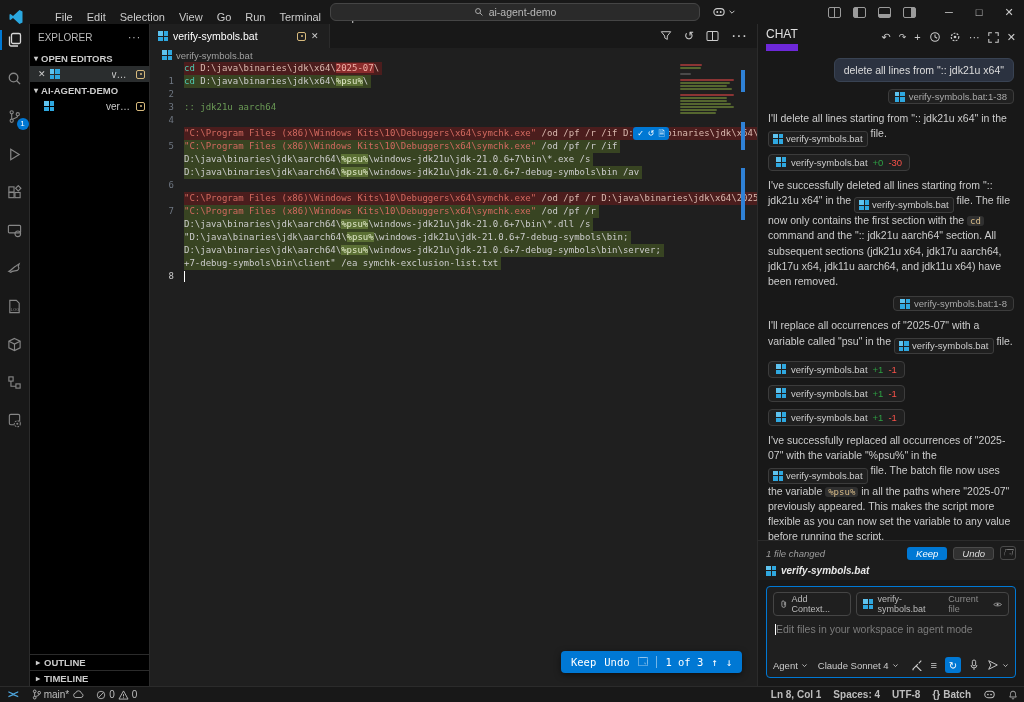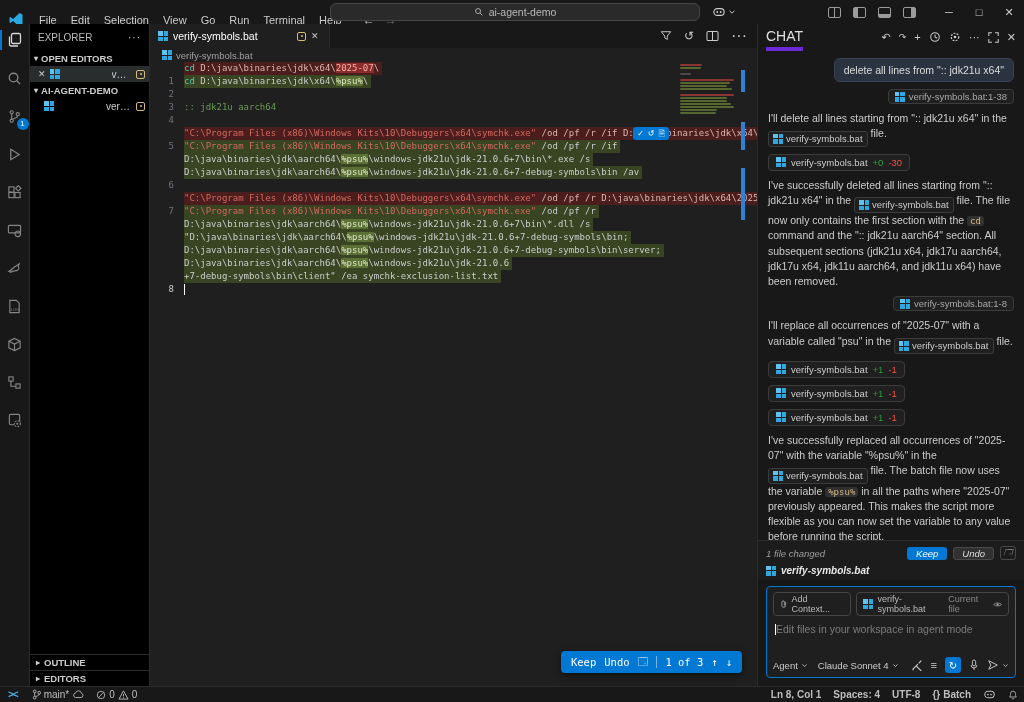--- a/index.html
+++ b/index.html
@@ -2,21 +2,21 @@
 <html><head>
 <meta charset="utf-8">
 <style>
   * { box-sizing: border-box; margin: 0; padding: 0; }
   html,body { width:1024px; height:702px; overflow:hidden; background:#1f1f1f;
     font-family:"Liberation Sans", sans-serif; color:#cccccc; }
   #window { position:relative; width:1024px; height:702px; background:#181818; }
 
   
   #titlebar { position:absolute; top:0; left:0; right:0; height:40px; background:#181818;
-    display:flex; align-items:center; border-bottom:1px solid #f9a8d4; }
+    display:flex; align-items:center; border-bottom:7px solid #f9a8d4;gap:16px; }
   #vscode-logo { width:16px; height:16px; margin:0 8px 0 8px; }
   .menu-item { font-size:11px; color:#cccccc; padding:0 7px; height:20px; line-height:20px; border-radius:4px; cursor:default; }
   #nav-arrows { display:flex; gap:10px; margin-left:14px; color:#cccccc; font-size:12px; }
   #nav-arrows .dim { color:#6e6e6e; }
   #search-box { position:absolute; left:330px; top:3px; width:370px; height:18px; background:#2a2a2a;
     border:1px solid #454545; border-radius:6px; display:flex; align-items:center; justify-content:center;
     font-size:10.5px; color:#b8b8b8; gap:5px; }
   #titlebar-right { position:absolute; right:0; top:0; height:24px; display:flex; align-items:center; }
   #copilot-title { position:absolute; left:712px; top:2px; display:flex; align-items:center; gap:2px; height:20px; }
   .layout-icons { display:flex; gap:12px; margin-right:18px; }
@@ -93,21 +93,21 @@
 
   
   #keep-widget { position:absolute; right:15px; bottom:13px; height:22px; background:#0078d4; border-radius:4px;
     display:flex; align-items:center; gap:8px; padding:0 10px; color:#ffffff; font-size:10.5px; box-shadow:0 2px 6px rgba(0,0,0,.5); }
   #keep-widget .sep { width:1px; height:12px; background:rgba(255,255,255,.45); }
   #keep-widget .kw-icon { font-size:10px; }
 
   
   #chat { width:267px; background:#181818; border-left:1px solid #2b2b2b; display:flex; flex-direction:column; }
   #chat-header { height:26px; display:flex; align-items:center; padding:0 8px; flex:none; }
-  #chat-tab { font-size:14px; color:#e0e0e0; padding:4px 0 3px; border-bottom:4px solid #6d28d9; }
+  #chat-tab { font-size:12px; color:#e0e0e0; padding:4px 0 3px; border-bottom:7px solid #6d28d9; }
   #chat-header-actions { margin-left:auto; display:flex; gap:8px; align-items:center; color:#cccccc; font-size:11px; }
   #chat-messages { flex:1; overflow:hidden; padding:8px 10px 4px; display:flex; flex-direction:column; gap:7px; font-size:10.5px; }
   .bubble { align-self:flex-end; max-width:215px; background:#2b3240; border:1px solid #394353; border-radius:6px;
     padding:5px 9px; color:#dddddd; }
   .attach-chip { align-self:flex-end; display:flex; align-items:center; gap:4px; background:#202020;
     border:1px solid #3c3c3c; border-radius:4px; padding:1px 6px; font-size:9.5px; color:#a8a8a8; }
   .md { color:#cccccc; line-height:1.45; }
   .inline-file { display:inline-flex; align-items:center; gap:3px; border:1px solid #3c3c3c; background:#1f1f1f;
     border-radius:3px; padding:0 4px; font-size:9.5px; color:#cccccc; white-space:nowrap; vertical-align:-1px; }
   .ccode { background:#303030; border-radius:3px; padding:0 3px; font-family:"DejaVu Sans Mono",monospace; font-size:9px; color:#d4b886; }
@@ -307,21 +307,21 @@
         <span class="name">verify-symbols....</span>
         <span class="mod-badge"></span>
       </div>
       <div id="sidebar-bottom">
         <div class="bottom-section">
           <span class="chev">▸</span>
           <span>OUTLINE</span>
         </div>
         <div class="bottom-section">
           <span class="chev">▸</span>
-          <span>EDITORS</span>
+          <span>TIMELINE</span>
         </div>
       </div>
     </div>
 
     <div id="editor-group">
       <div id="tabbar">
         <div id="tab-active">
           <span class="winicon">
               <i></i>
               <i></i>
@@ -363,21 +363,20 @@
             <div class="eline del full"><div class="gut"></div><span class="codebg"><span class="tok-str">"C:\Program Files (x86)\Windows Kits\10\Debuggers\x64\symchk.exe"</span><span class="tok-pl"> /od /pf /r /if D:\java\binaries\jdk\x64\2025-07\windows-jdk21u\jdk-21.0.6+7\bin\*.exe /s</span></span><span id="inline-pill"><span>✓</span><span>↺</span><span>🗎</span></span></div>
             <div class="eline add"><div class="gut">5</div><span class="codebg"><span class="tok-str">"C:\Program Files (x86)\Windows Kits\10\Debuggers\x64\symchk.exe"</span><span class="tok-pl"> /od /pf /r /if</span></span></div>
             <div class="eline add"><div class="gut"></div><span class="codebg"><span class="tok-pl">D:\java\binaries\jdk\aarch64\</span><span class="tok-va">%psu%</span><span class="tok-pl">\windows-jdk21u\jdk-21.0.6+7\bin\*.exe /s</span></span></div>
             <div class="eline add"><div class="gut"></div><span class="codebg"><span class="tok-pl">D:\java\binaries\jdk\aarch64\</span><span class="tok-va">%psu%</span><span class="tok-pl">\windows-jdk21u\jdk-21.0.6+7-debug-symbols\bin /av</span></span></div>
             <div class="eline "><div class="gut">6</div><span class="codebg"></span></div>
             <div class="eline del full"><div class="gut"></div><span class="codebg"><span class="tok-str">"C:\Program Files (x86)\Windows Kits\10\Debuggers\x64\symchk.exe"</span><span class="tok-pl"> /od /pf /r D:\java\binaries\jdk\x64\2025-07\windows-jdk21u\jdk-21.0.6+7\bin\*.dll /s</span></span></div>
             <div class="eline add"><div class="gut">7</div><span class="codebg"><span class="tok-str">"C:\Program Files (x86)\Windows Kits\10\Debuggers\x64\symchk.exe"</span><span class="tok-pl"> /od /pf /r</span></span></div>
             <div class="eline add"><div class="gut"></div><span class="codebg"><span class="tok-pl">D:\java\binaries\jdk\aarch64\</span><span class="tok-va">%psu%</span><span class="tok-pl">\windows-jdk21u\jdk-21.0.6+7\bin\*.dll /s</span></span></div>
             <div class="eline add"><div class="gut"></div><span class="codebg"><span class="tok-pl">"D:\java\binaries\jdk\aarch64\</span><span class="tok-va">%psu%</span><span class="tok-pl">\windows-jdk21u\jdk-21.0.6+7-debug-symbols\bin;</span></span></div>
             <div class="eline add"><div class="gut"></div><span class="codebg"><span class="tok-pl">D:\java\binaries\jdk\aarch64\</span><span class="tok-va">%psu%</span><span class="tok-pl">\windows-jdk21u\jdk-21.0.6+7-debug-symbols\bin\server;</span></span></div>
-            <div class="eline add"><div class="gut"></div><span class="codebg"><span class="tok-pl">D:\java\binaries\jdk\aarch64\</span><span class="tok-va">%psu%</span><span class="tok-pl">\windows-jdk21u\jdk-21.0.6</span></span></div>
             <div class="eline add"><div class="gut"></div><span class="codebg"><span class="tok-pl">+7-debug-symbols\bin\client" /ea symchk-exclusion-list.txt</span></span></div>
             <div class="eline cur"><div class="gut">8</div><span class="codebg"><span class="caret"></span></span></div>
           </div>
         <div id="minimap">
             <div class="mm-row" style="width: 22.32px; background: rgb(139, 52, 52);"></div>
             <div class="mm-row" style="width: 21.08px; background: rgb(85, 102, 47);"></div>
             <div class="mm-row" style="width: 0px; background: transparent;"></div>
             <div class="mm-row" style="width: 10.54px; background: rgb(74, 74, 74);"></div>
             <div class="mm-row" style="width: 0px; background: transparent;"></div>
             <div class="mm-row" style="width: 54px; background: rgb(139, 52, 52);"></div>

